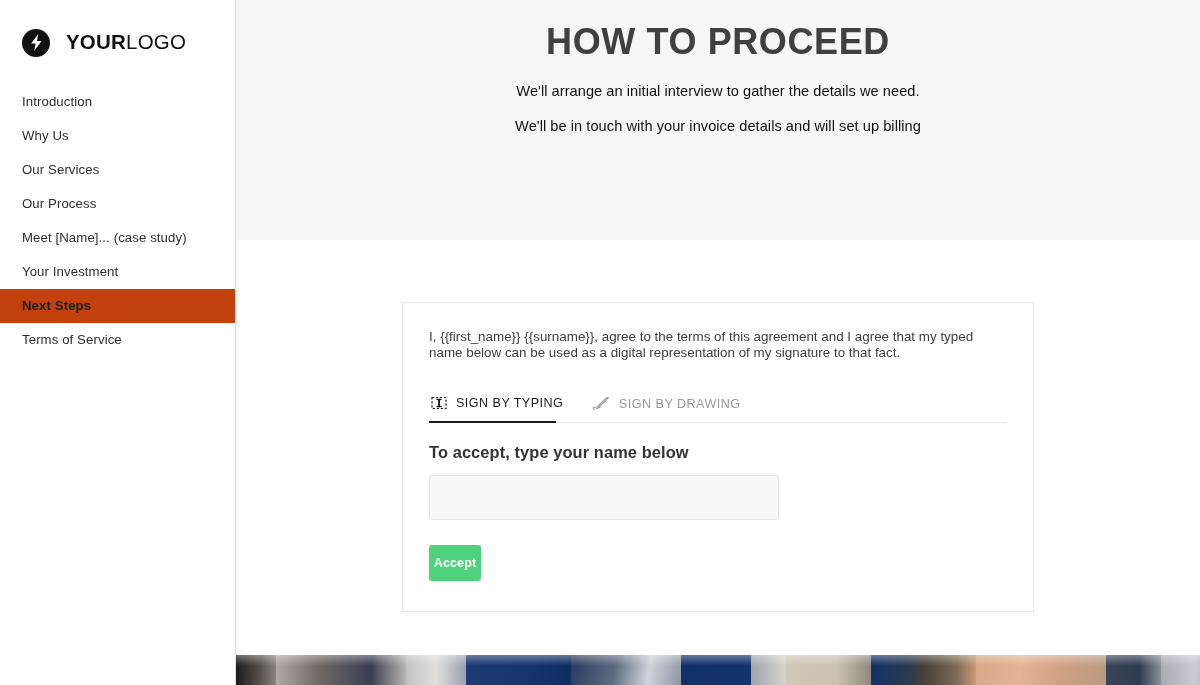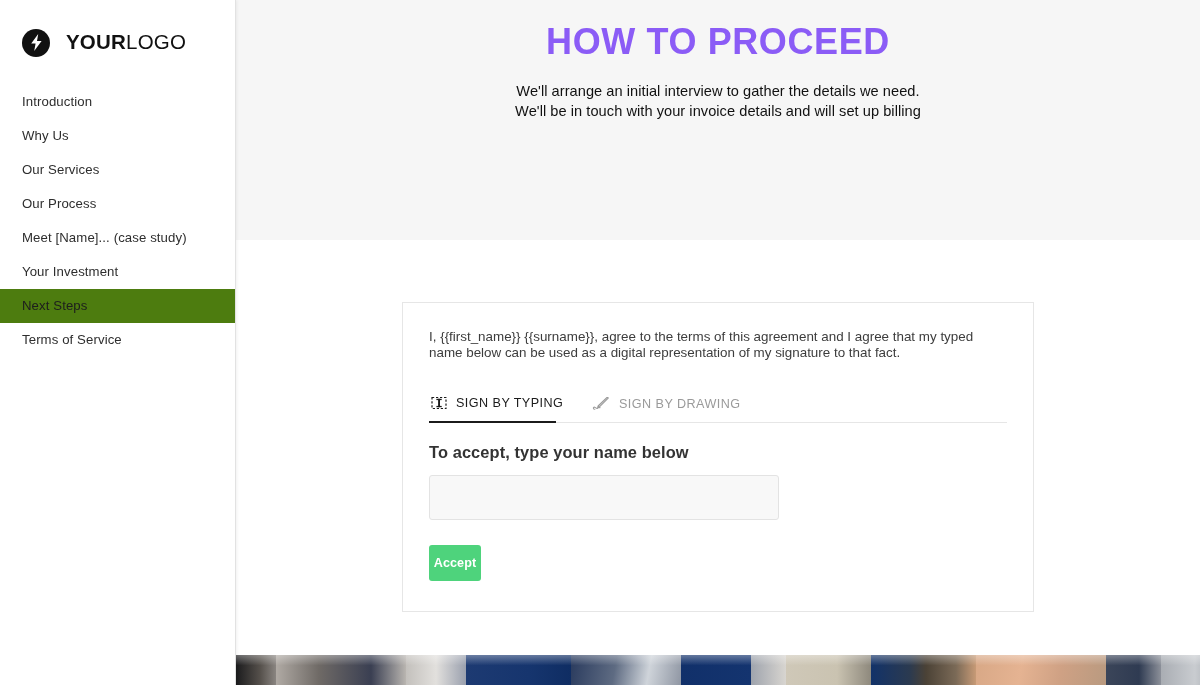--- a/index.html
+++ b/index.html
@@ -66,22 +66,22 @@
     padding: 9px 0 9px 22px;
     font-size: 13.2px;
     line-height: 16px;
     color: #2e2e2e;
     letter-spacing: 0.1px;
     cursor: pointer;
     background: transparent;
     white-space: nowrap;
   }
   .nav-item.active {
-    background: #4d7c0f;
-    font-weight: 400;
+    background: #c2410c;
+    font-weight: 700;
     color: #1d1d1d;
   }
 
   
   .main {
     position: relative;
     width: 964px;
     height: 685px;
     flex: 0 0 964px;
     background: #ffffff;
@@ -92,34 +92,34 @@
   .hero {
     background: #f6f6f6;
     height: 240px;
     padding-top: 18px;
     text-align: center;
   }
   .hero-title {
     font-size: 36px;
     font-weight: 800;
     letter-spacing: 0.6px;
-    color: #8b5cf6;
+    color: #404040;
     margin: 0;
     line-height: 48px;
   }
   .hero-line {
     font-size: 14.6px;
     color: #111111;
     line-height: 20px;
     margin: 0;
     letter-spacing: 0.05px;
   }
   .hero-line.l1 { margin-top: 17px; }
   .hero-line.l2 { margin-top: 15px; }
-  .hero-line.l3 { }
+  .hero-line.l3 { margin-top: 15px; }
 
   
   .card-area {
     background: #ffffff;
     height: 405px;
     padding-top: 62px;
   }
   .card {
     width: 632px;
     margin: 0 auto;

